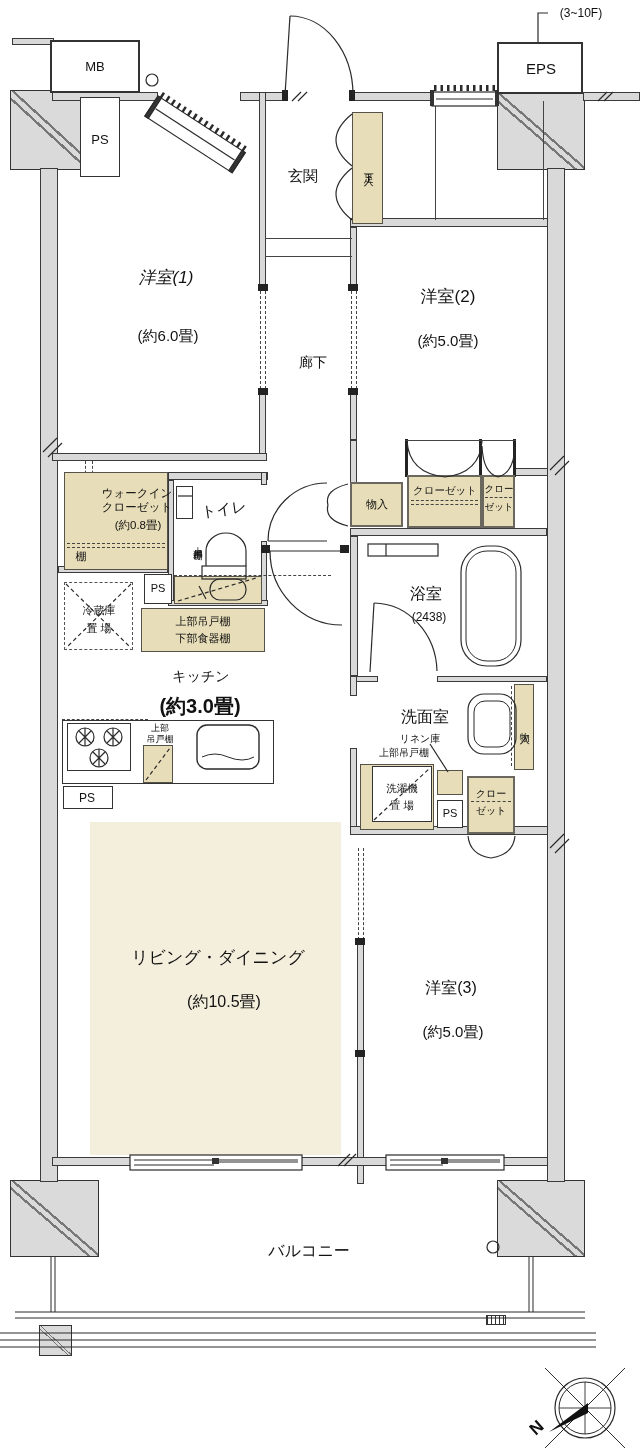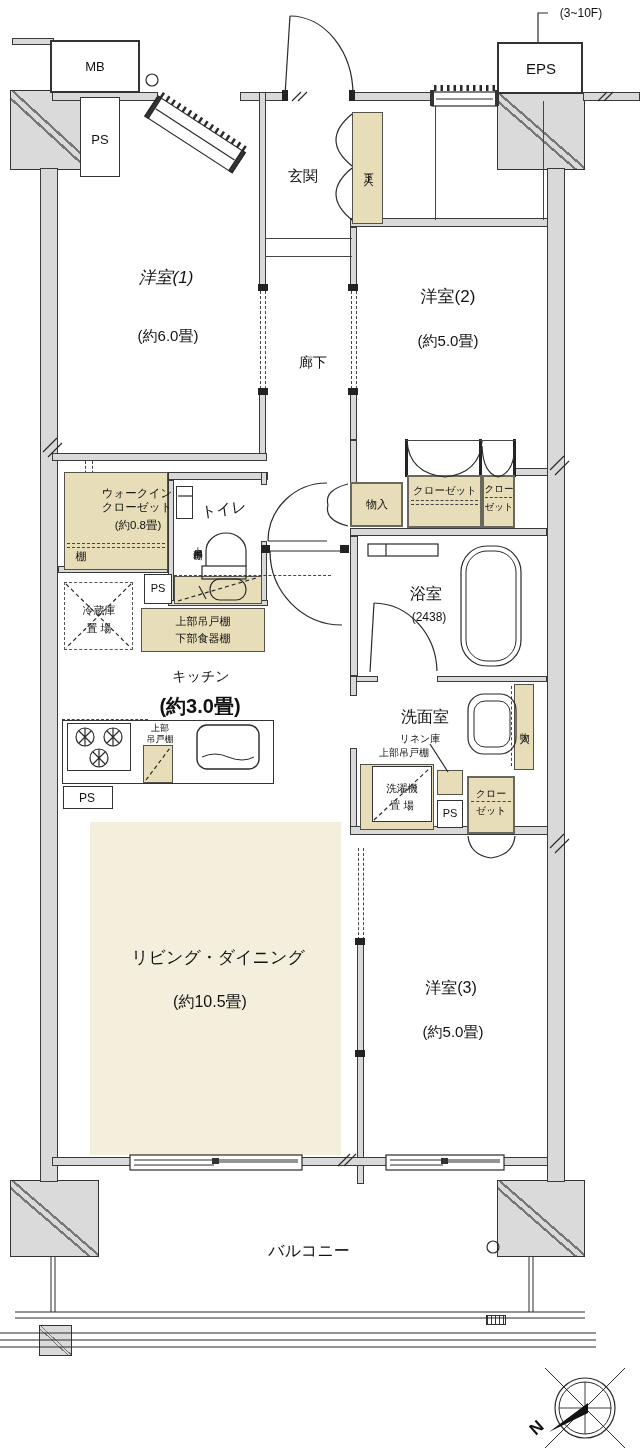--- a/index.html
+++ b/index.html
@@ -112,21 +112,21 @@
   <div class="ln" style="left:265px;top:256px;width:87px;height:1px;"></div>
   <div class="ln" style="left:435px;top:101px;width:1px;height:119px;"></div>
   <div class="ln" style="left:543px;top:101px;width:1px;height:119px;"></div>
 
   <div class="lbl" style="left:166px;top:278px;font-size:17px;font-style:italic;">洋室(1)</div>
   <div class="lbl" style="left:168px;top:336px;font-size:15px;">(約6.0畳)</div>
   <div class="lbl" style="left:313px;top:362px;font-size:14px;">廊下</div>
   <div class="lbl" style="left:448px;top:297px;font-size:17px;">洋室(2)</div>
   <div class="lbl" style="left:448px;top:341px;font-size:15px;">(約5.0畳)</div>
   <div class="lbl" style="left:218px;top:958px;font-size:17px;">リビング・ダイニング</div>
-  <div class="lbl" style="left:210px;top:1002px;font-size:16px;">(約10.5畳)</div>
+  <div class="lbl" style="left:224px;top:1002px;font-size:16px;">(約10.5畳)</div>
   <div class="lbl" style="left:451px;top:988px;font-size:16px;">洋室(3)</div>
   <div class="lbl" style="left:453px;top:1032px;font-size:15px;">(約5.0畳)</div>
   <div class="lbl" style="left:309px;top:1251px;font-size:16px;">バルコニー</div>
 
   <div class="beige" style="left:64px;top:472px;width:104px;height:98px;"></div>
   <div class="dashh" style="left:67px;top:543px;width:98px;"></div>
   <div class="dashh" style="left:67px;top:547px;width:98px;"></div>
   <div class="lbl" style="left:137px;top:493px;font-size:11.5px;">ウォークイン</div>
   <div class="lbl" style="left:137px;top:507px;font-size:11.5px;">クローゼット</div>
   <div class="lbl" style="left:138px;top:525px;font-size:11.5px;">(約0.8畳)</div>

